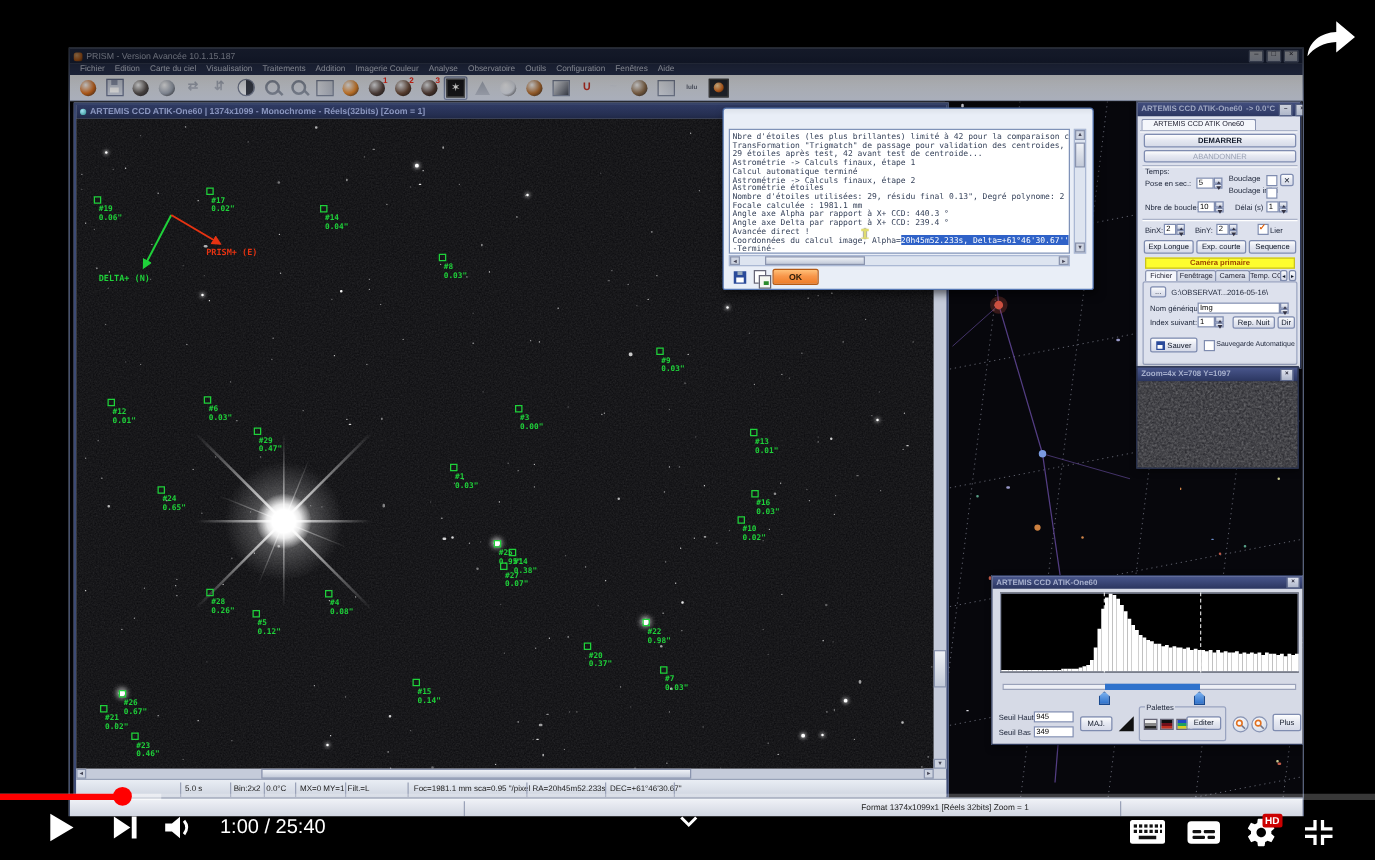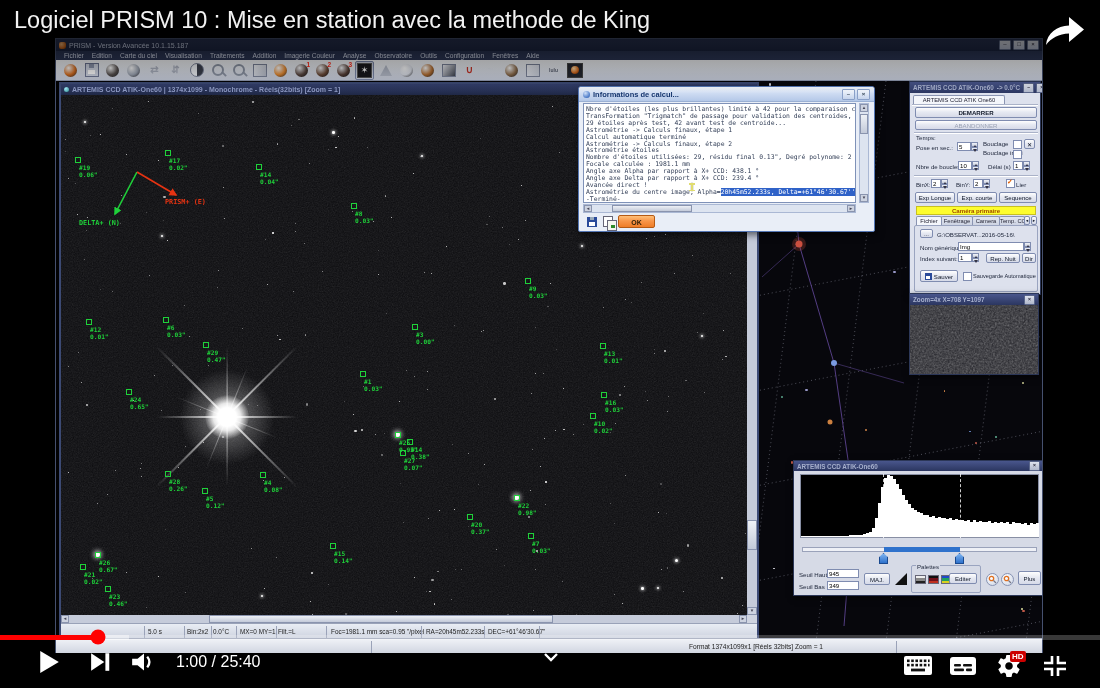--- a/index.html
+++ b/index.html
@@ -700,42 +700,34 @@
             <i class="stdiv" style="left: 175px;"></i>
             <i class="stdiv" style="left: 215px;"></i>
             <i class="stdiv" style="left: 265px;"></i>
             <i class="stdiv" style="left: 360px;"></i>
             <i class="stdiv" style="left: 423px;"></i>
             <i class="stdiv" style="left: 478px;"></i>
           </div>
       </div>
 
       <div id="calcdlg">
-        <div class="dtitle">
-          <span class="dico"></span>
-          <span>Informations de calcul...</span>
-          <span style="margin-left:auto;display:flex;gap:2px">
-            <span class="db">–</span>
-            <span class="db">×</span>
-          </span>
-        </div>
         <div id="log">
             <div class="lln">Nbre d'étoiles (les plus brillantes) limité à 42 pour la comparaison champ-catalogue</div>
             <div class="lln">TransFormation "Trigmatch" de passage pour validation des centroides, degre : 2,</div>
             <div class="lln">29 étoiles après test, 42 avant test de centroide...</div>
             <div class="lln">Astrométrie -&gt; Calculs finaux, étape 1</div>
             <div class="lln">Calcul automatique terminé</div>
             <div class="lln">Astrométrie -&gt; Calculs finaux, étape 2</div>
             <div class="lln">Astrométrie étoiles</div>
             <div class="lln">Nombre d'étoiles utilisées: 29, résidu final 0.13", Degré polynome: 2</div>
             <div class="lln">Focale calculée : 1981.1 mm</div>
-            <div class="lln">Angle axe Alpha par rapport à X+ CCD: 438.1 °</div>
+            <div class="lln">Angle axe Alpha par rapport à X+ CCD: 440.3 °</div>
             <div class="lln">Angle axe Delta par rapport à X+ CCD: 239.4 °</div>
             <div class="lln">Avancée direct !</div>
-            <div class="lln"><span>Astrométrie du centre image, Alpha=</span><span class="lsel">20h45m52.233s, Delta=+61°46'30.67''</span></div>
+            <div class="lln"><span>Coordonnées du calcul image, Alpha=</span><span class="lsel">20h45m52.233s, Delta=+61°46'30.67''</span></div>
             <div class="lln">-Terminé-</div>
           </div>
         <div class="dvsb">
           <i class="sarr" style="left:0;top:0;width:8px;height:8px">▲</i>
           <i class="sthumb" style="left:0;top:10px;width:8px;height:20px"></i>
           <i class="sarr" style="left:0;bottom:0;width:8px;height:8px">▼</i>
         </div>
         <div class="dhsb">
           <i class="sarr" style="left:0;top:0;width:8px;height:7px">◄</i>
           <i class="sthumb" style="left:28px;top:0;width:80px;height:7px"></i>
@@ -997,21 +989,20 @@
     </div>
 
     <div id="appstatus">
       <i class="stdiv" style="left:315px"></i>
       <i class="stdiv" style="left:840px"></i>
       <span style="left:600px;width:200px;text-align:center">Format 1374x1099x1 [Réels 32bits]   Zoom = 1</span>
     </div>
   </div>
 
   <div id="ytTop"></div>
-  <div id="ytTitle" style="pointer-events:auto">Logiciel PRISM 10 : Mise en station avec la methode de King</div>
   <svg class="ytbtn" style="left:1038px;top:12px;width:50px;height:40px;pointer-events:auto" viewBox="0 0 50 40">
     <path d="M8,33 C9,21 19,14 31,13.5 L31,5 L46,17.5 L31,30 L31,21.5 C21,22 13,26 8,33 Z" fill="#fff"></path>
   </svg>
 
   <div id="ytBottom"></div>
   <div id="ytProgress">
     <i class="trk"></i>
     <i class="buf" style="width: 11.7%;"></i>
     <i class="ply" style="width: 8.9%; background: rgb(255, 0, 0);"></i>
     <i class="scrub" style="left: 97.9px; background: rgb(255, 0, 0);"></i>

